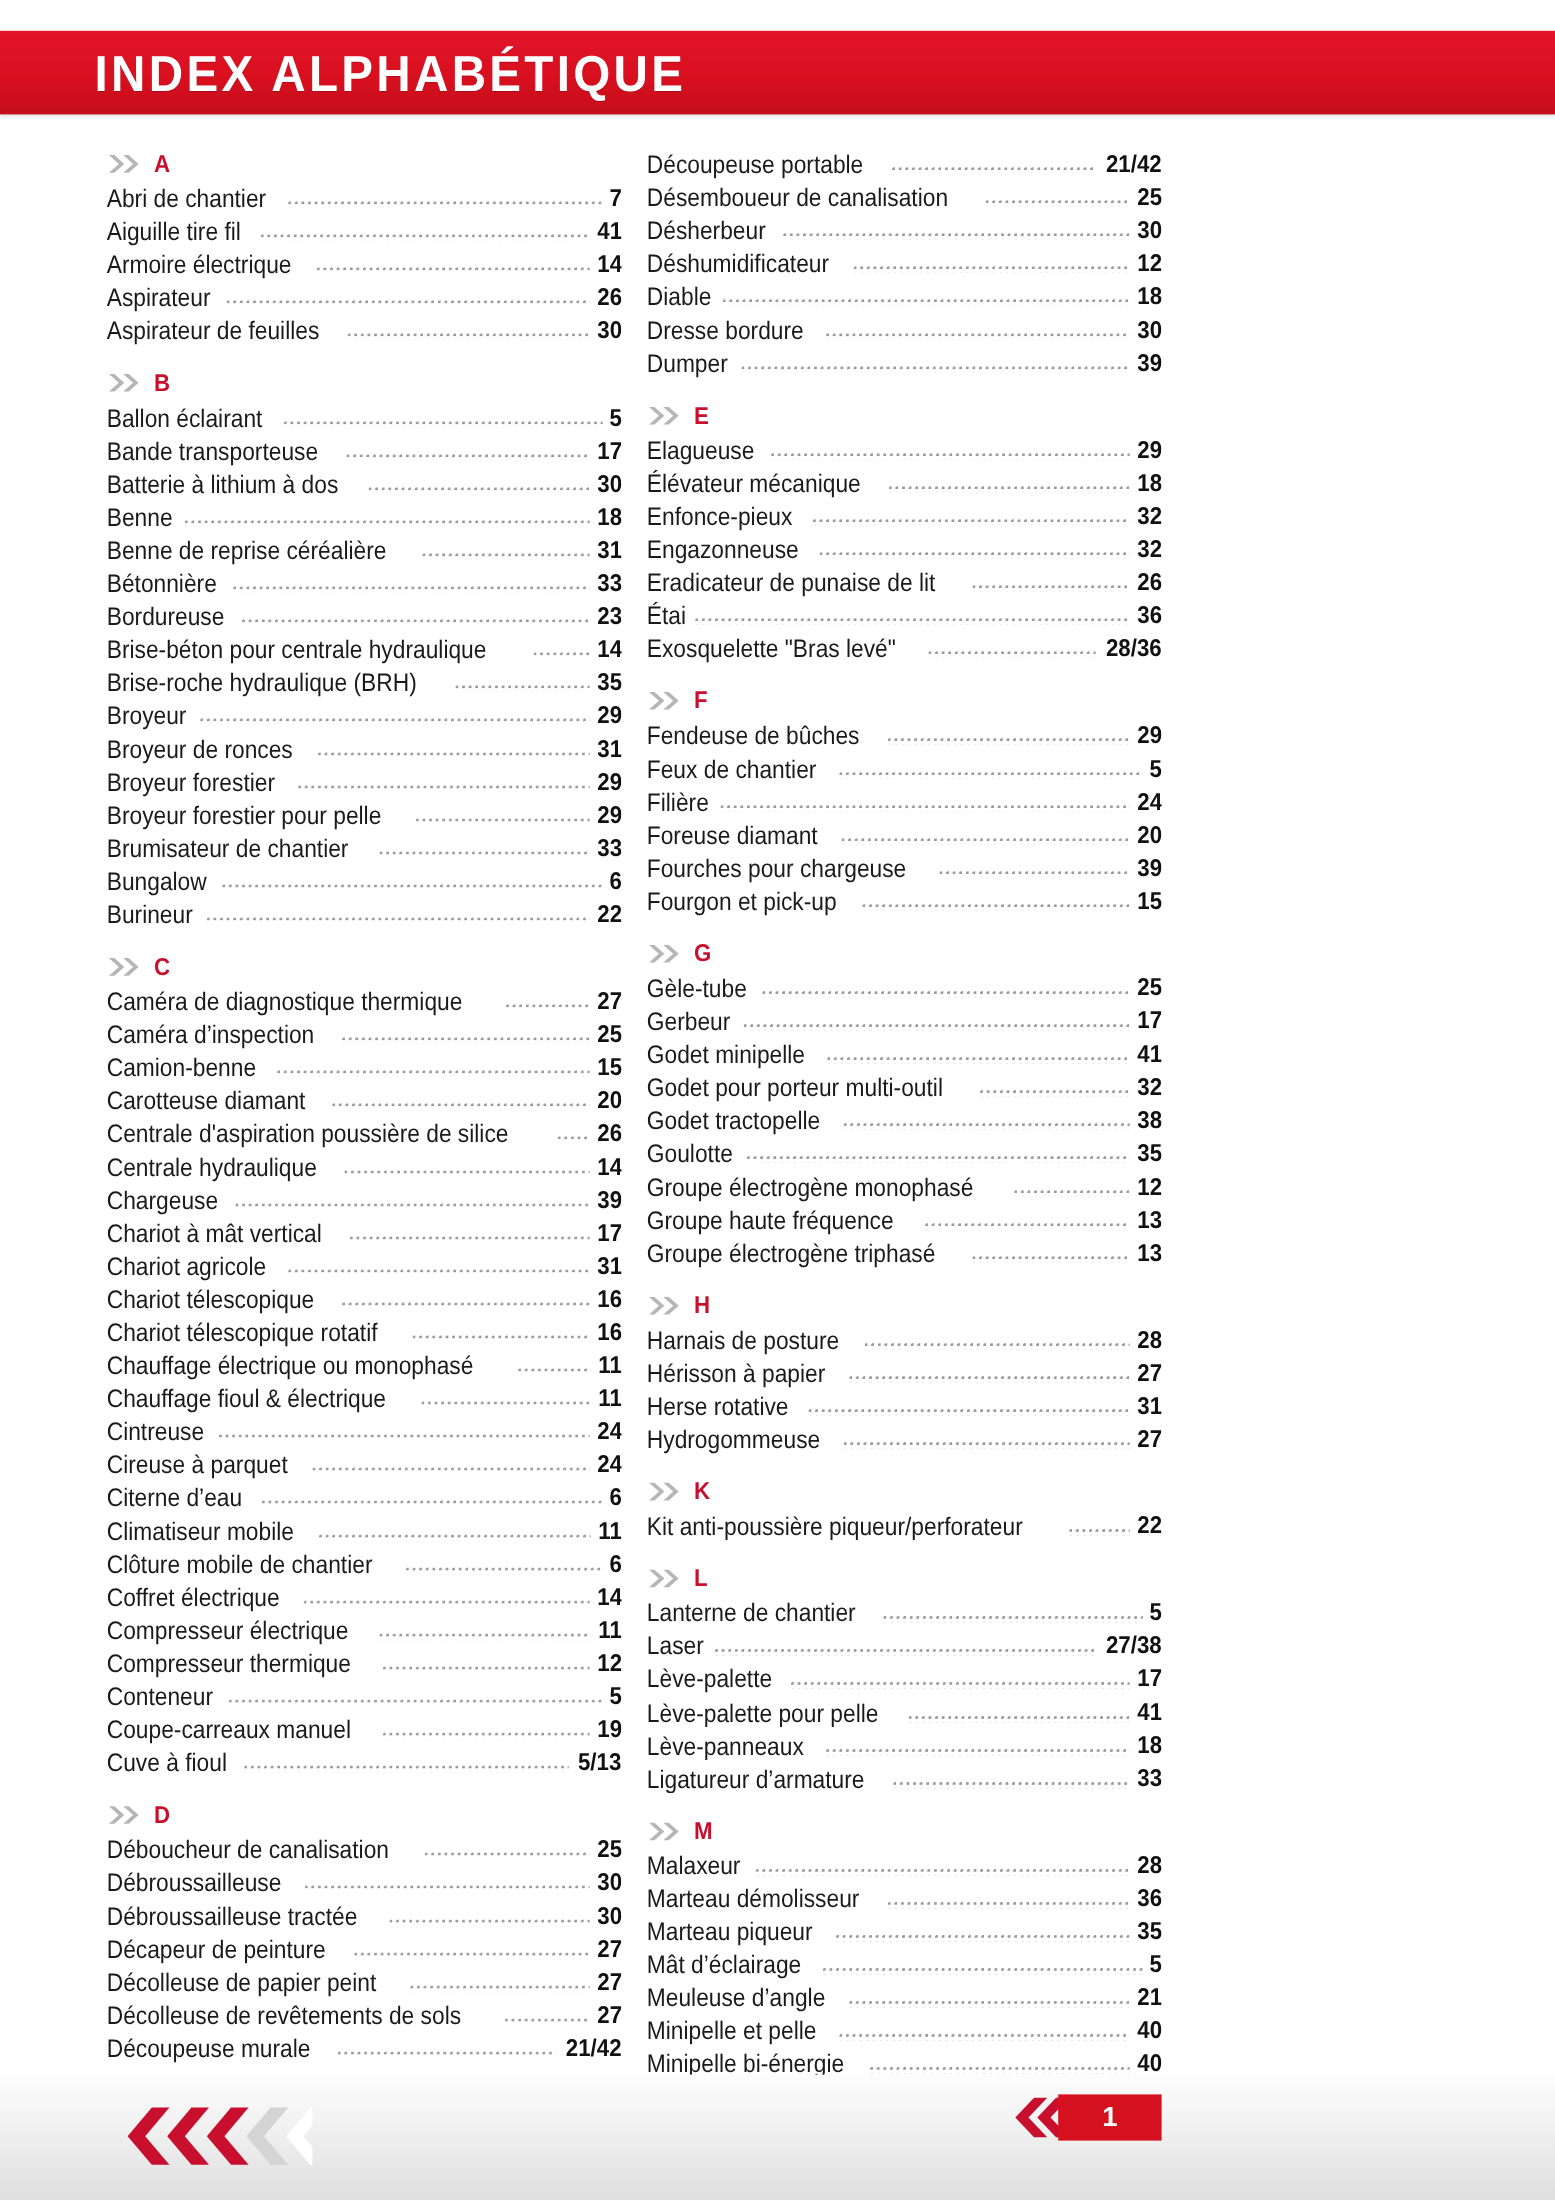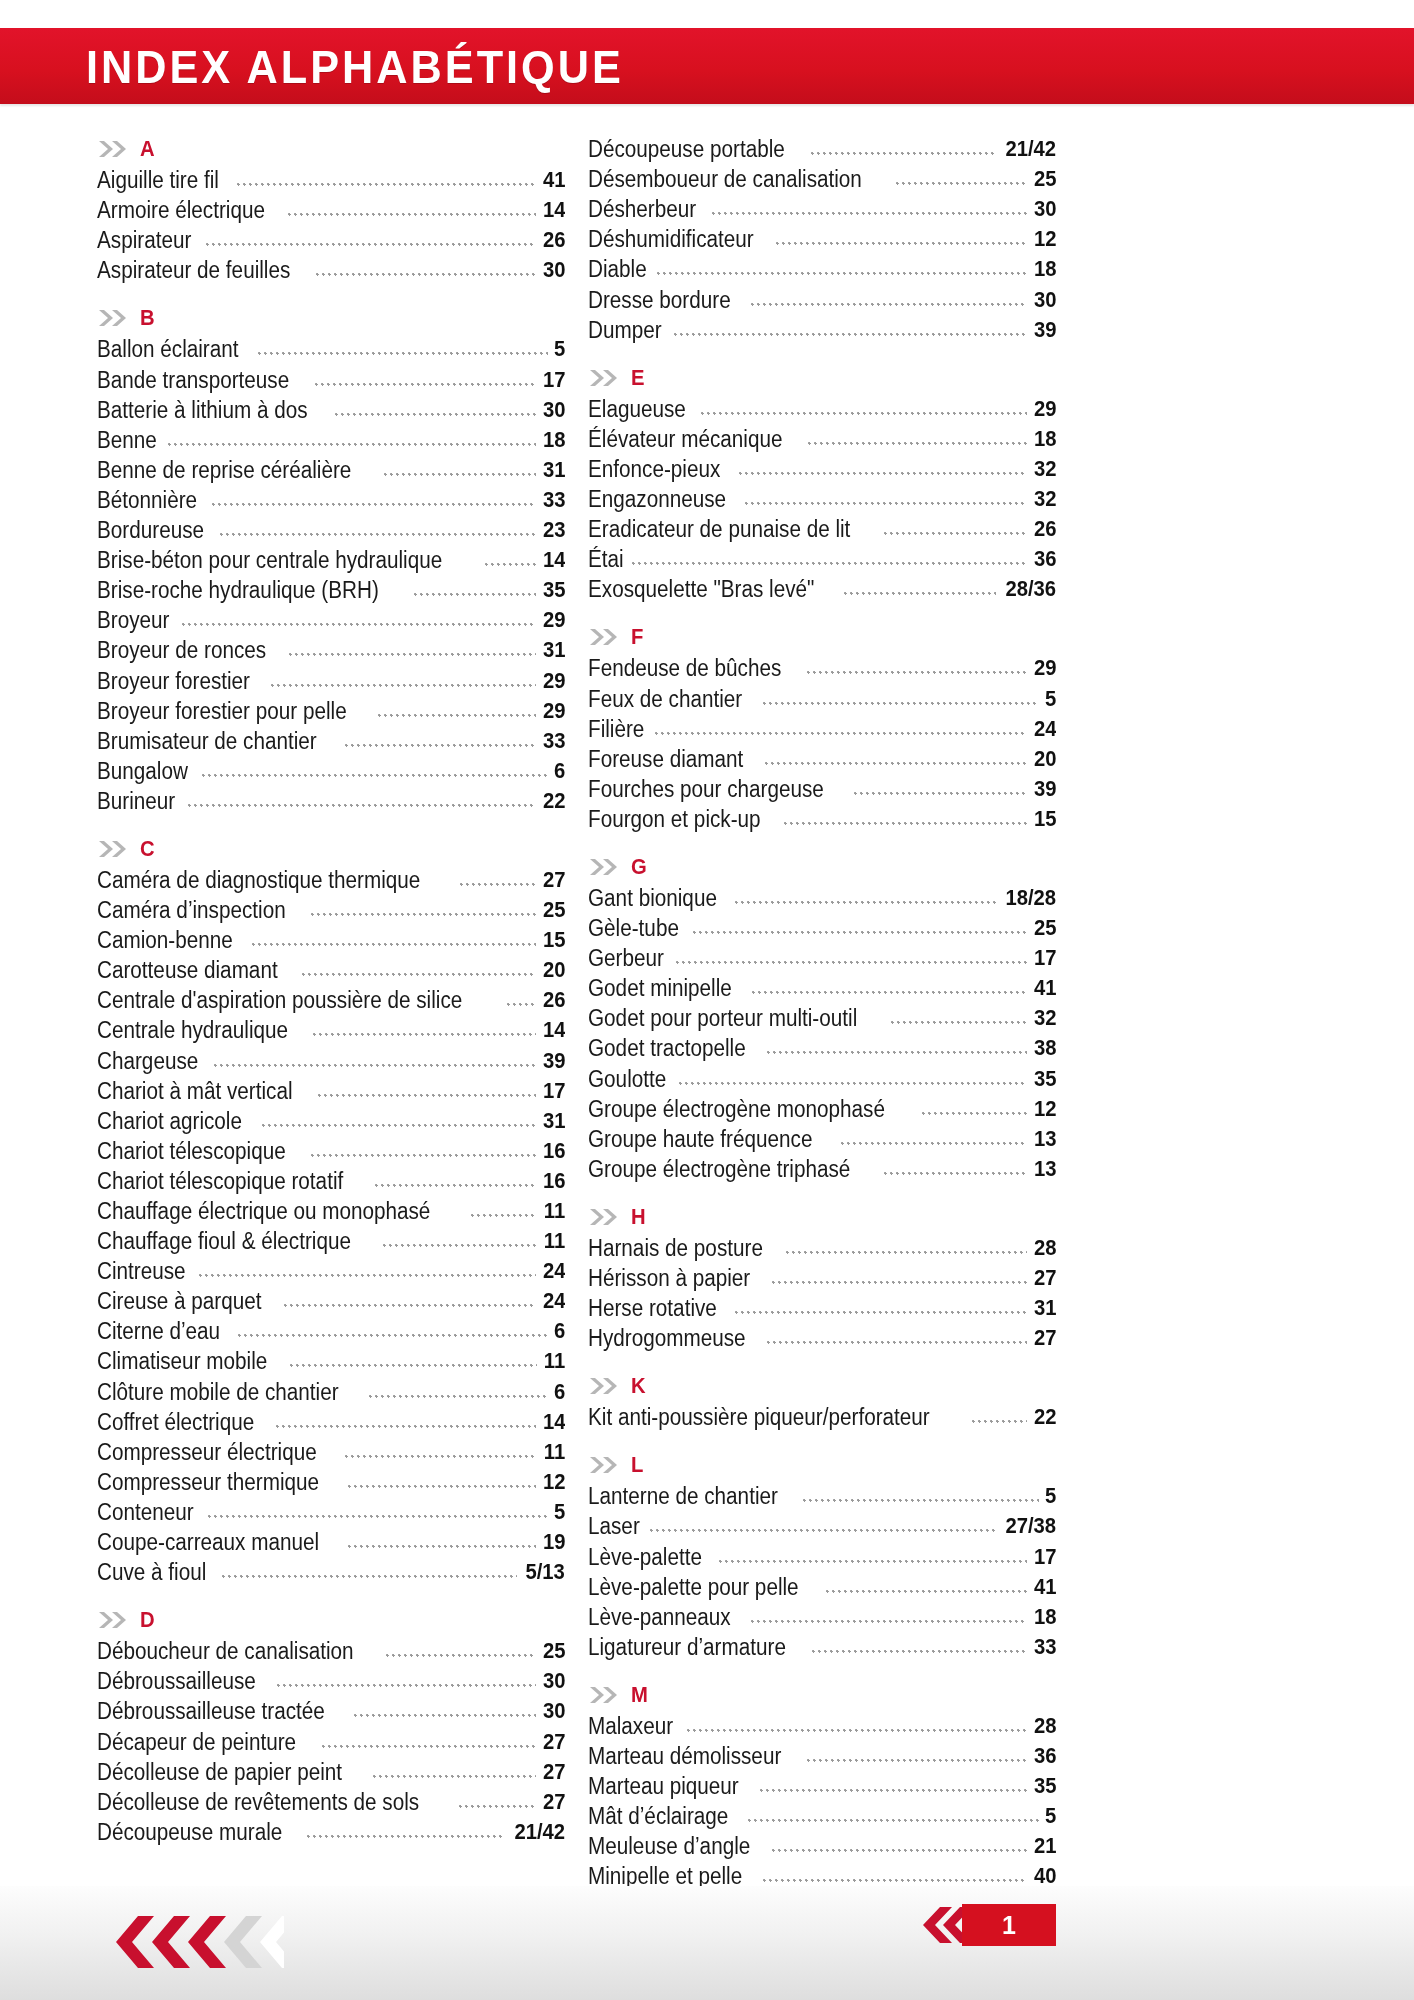--- a/index.html
+++ b/index.html
@@ -188,20 +188,25 @@
         <div class="letter-head">
           <span class="chev-group">
             <svg width="34" height="20" viewBox="0 0 34 20" xmlns="http://www.w3.org/2000/svg">
               <path d="M2 2 L11 10 L2 18 L7 18 L16 10 L7 2 Z" fill="#b6b6b6"></path>
               <path d="M15 2 L24 10 L15 18 L20 18 L29 10 L20 2 Z" fill="#b6b6b6"></path>
             </svg>
           </span>
           <span class="letter-glyph">A</span>
         </div>
         <div class="entry">
+          <span class="entry-label">Abri de chantier</span>
+          <span class="leader"></span>
+          <span class="entry-page">7</span>
+        </div>
+        <div class="entry">
           <span class="entry-label">Aiguille tire fil</span>
           <span class="leader"></span>
           <span class="entry-page">41</span>
         </div>
         <div class="entry">
           <span class="entry-label">Armoire électrique</span>
           <span class="leader"></span>
           <span class="entry-page">14</span>
         </div>
         <div class="entry">
@@ -597,25 +602,20 @@
           <span class="entry-page">15</span>
         </div>
         <div class="letter-head">
           <span class="chev-group">
             <svg width="34" height="20" viewBox="0 0 34 20" xmlns="http://www.w3.org/2000/svg">
               <path d="M2 2 L11 10 L2 18 L7 18 L16 10 L7 2 Z" fill="#b6b6b6"></path>
               <path d="M15 2 L24 10 L15 18 L20 18 L29 10 L20 2 Z" fill="#b6b6b6"></path>
             </svg>
           </span>
           <span class="letter-glyph">G</span>
-        </div>
-        <div class="entry">
-          <span class="entry-label">Gant bionique</span>
-          <span class="leader"></span>
-          <span class="entry-page">18/28</span>
         </div>
         <div class="entry">
           <span class="entry-label">Gèle-tube</span>
           <span class="leader"></span>
           <span class="entry-page">25</span>
         </div>
         <div class="entry">
           <span class="entry-label">Gerbeur</span>
           <span class="leader"></span>
           <span class="entry-page">17</span>

